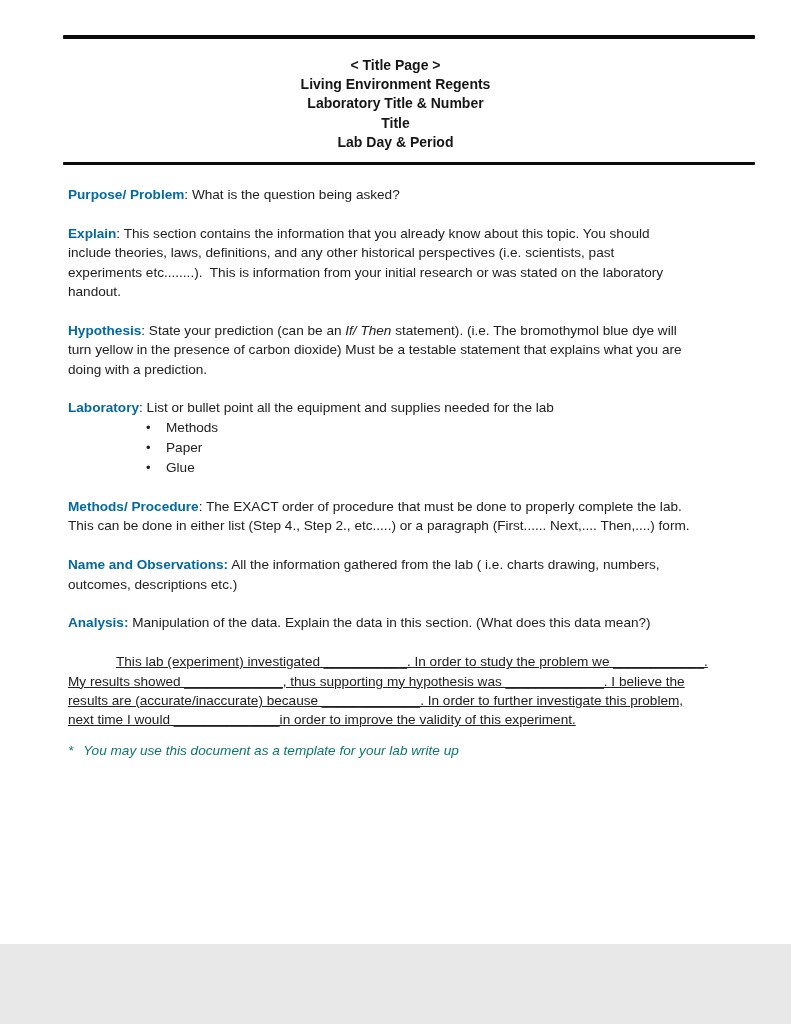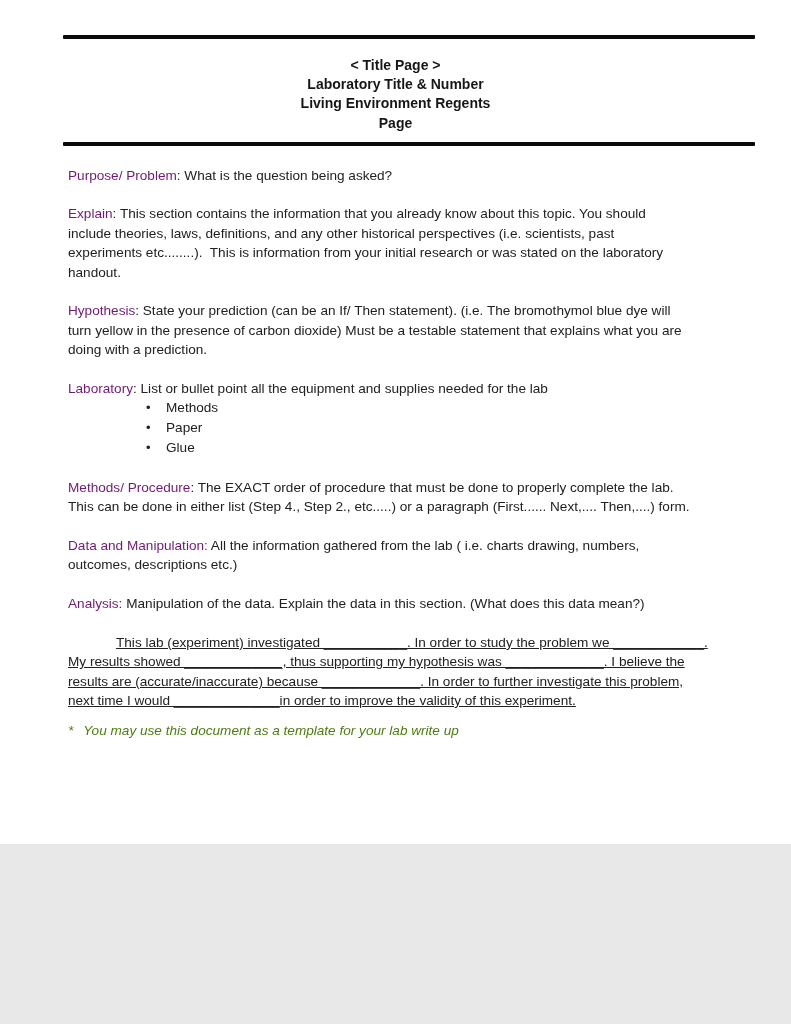--- a/index.html
+++ b/index.html
@@ -1,18 +1,18 @@
 <!DOCTYPE html>
 <html><head>
 <meta charset="utf-8">
 <style>
   html, body { margin: 0; padding: 0; background: #e8e8e8; }
   .page {
     width: 791px;
-    height: 844px;
+    height: 944px;
     background: #ffffff;
     overflow: hidden;
     position: relative;
     font-family: "Liberation Sans", sans-serif;
     font-size: 13.6px;
     line-height: 19.4px;
     color: #212121;
   }
   .rule {
     margin-left: 63px;
@@ -33,22 +33,22 @@
   }
   .content {
     margin: 20px 0 0 68px;
     width: 700px;
   }
   .content p {
     margin: 0 0 19.4px 0;
     white-space: pre-wrap;
   }
   .content p.materials-intro { margin-bottom: 0; }
-  .label { font-weight: normal; color: #701a75; text-align: right; }
-  .italic { }
+  .label { font-weight: bold; color: #0369a1; text-align: right; }
+  .italic { font-style: italic; }
   ul.materials {
     list-style: none;
     margin: 0 0 19.4px 0;
     padding: 0;
   }
   ul.materials li {
     margin-left: 78px;
     padding-left: 20px;
     position: relative;
     line-height: 19.9px;
@@ -59,36 +59,37 @@
     top: 0;
     font-size: 13px;
   }
   p.fillin {
     text-indent: 48px;
     margin-bottom: 11px !important;
     text-decoration: underline;
   }
   p.footnote {
     font-style: italic;
-    color: #4d7c0f;
+    color: #0f766e;
   }
   .footnote-text { margin-left: 10px; }
 </style>
 </head>
 <body>
 
 <div class="page">
 
   <div class="rule rule-top"></div>
 
   <header class="title-block">
     <div class="title-line">&lt; Title Page &gt;</div>
+    <div class="title-line">Living Environment Regents</div>
     <div class="title-line">Laboratory Title &amp; Number</div>
-    <div class="title-line">Living Environment Regents</div>
-    <div class="title-line">Page</div>
+    <div class="title-line">Title</div>
+    <div class="title-line">Lab Day &amp; Period</div>
   </header>
 
   <div class="rule"></div>
 
   <main class="content">
 
     <p><span class="label">Purpose/ Problem</span><span>: What is the question being asked?</span></p>
 
     <p><span class="label">Explain</span><span>: This section contains the information that you already know about this topic. You should
 include theories, laws, definitions, and any other historical perspectives (i.e. scientists, past
@@ -103,21 +104,21 @@
 
     <ul class="materials">
       <li><span class="bullet">•</span><span>Methods</span></li>
       <li><span class="bullet">•</span><span>Paper</span></li>
       <li><span class="bullet">•</span><span>Glue</span></li>
     </ul>
 
     <p><span class="label">Methods/ Procedure</span><span>: The EXACT order of procedure that must be done to properly complete the lab.
 This can be done in either list (Step 4., Step 2., etc.....) or a paragraph (First...... Next,.... Then,....) form.</span></p>
 
-    <p><span class="label">Data and Manipulation:</span><span> All the information gathered from the lab ( i.e. charts drawing, numbers,
+    <p><span class="label">Name and Observations:</span><span> All the information gathered from the lab ( i.e. charts drawing, numbers,
 outcomes, descriptions etc.)</span></p>
 
     <p><span class="label">Analysis:</span><span> Manipulation of the data. Explain the data in this section. (What does this data mean?)</span></p>
 
 
     <p class="fillin">This lab (experiment) investigated ___________. In order to study the problem we ____________.
 My results showed _____________, thus supporting my hypothesis was _____________. I believe the
 results are (accurate/inaccurate) because _____________. In order to further investigate this problem,
 next time I would ______________in order to improve the validity of this experiment.</p>
 

